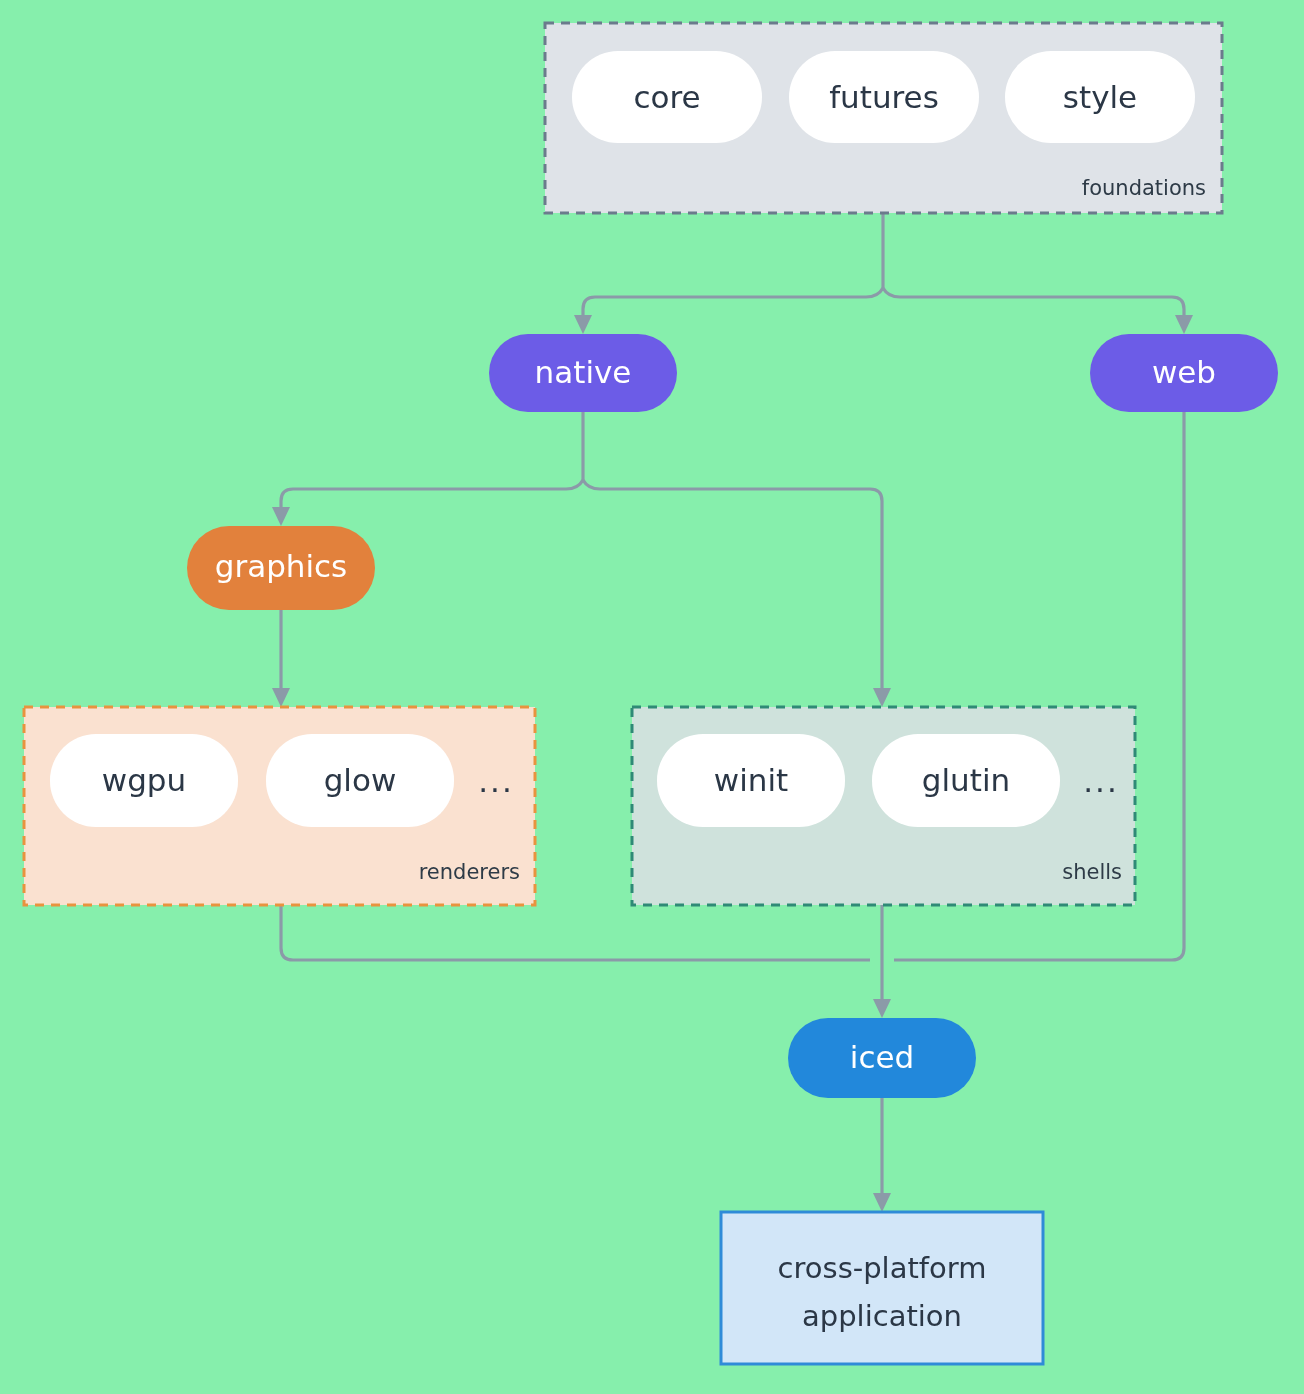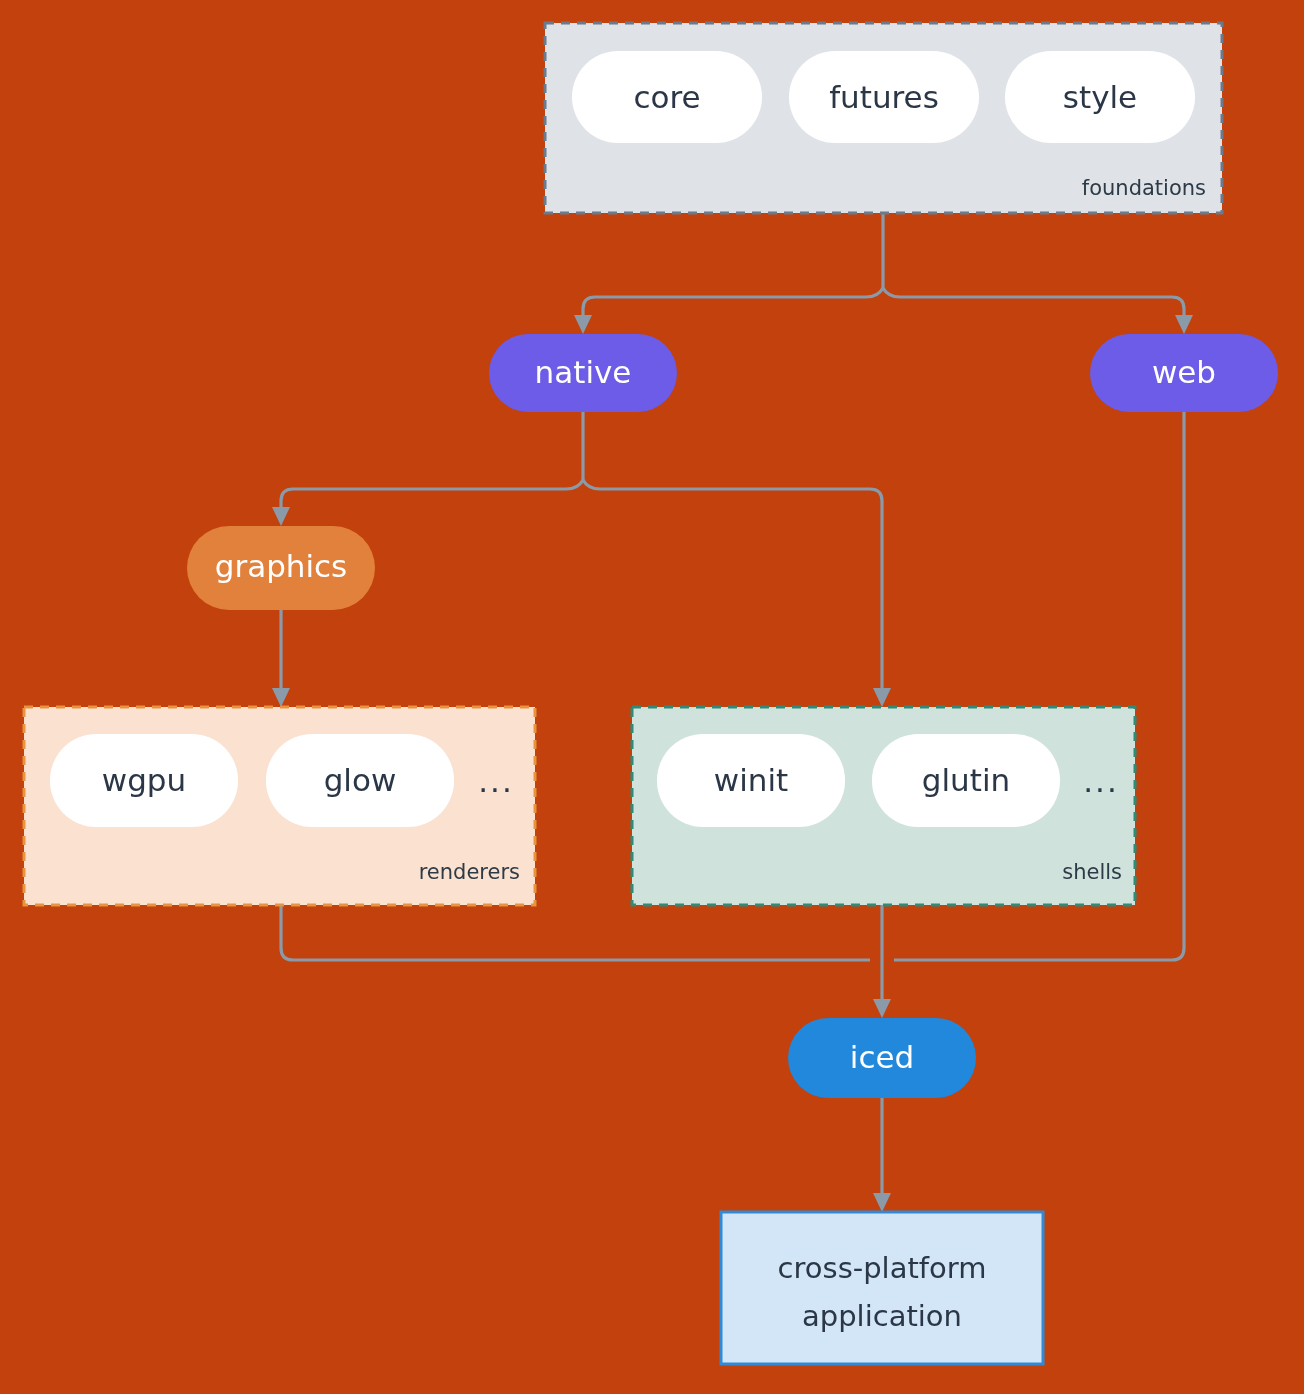--- a/index.html
+++ b/index.html
@@ -10,21 +10,21 @@
   body {
     width: 1304px;
     height: 1394px;
     font-family: "DejaVu Sans", "Liberation Sans", sans-serif;
     overflow: hidden;
   }
   #diagram-root {
     position: relative;
     width: 1304px;
     height: 1394px;
-    background: #c2410c;
+    background: #86efac;
   }
   svg.diagram {
     display: block;
     width: 1304px;
     height: 1394px;
   }
   .grp-rect { stroke-dasharray: 9 7; stroke-width: 3; }
   .node-text {
     font-family: "DejaVu Sans", "Liberation Sans", sans-serif;
     text-anchor: middle;

